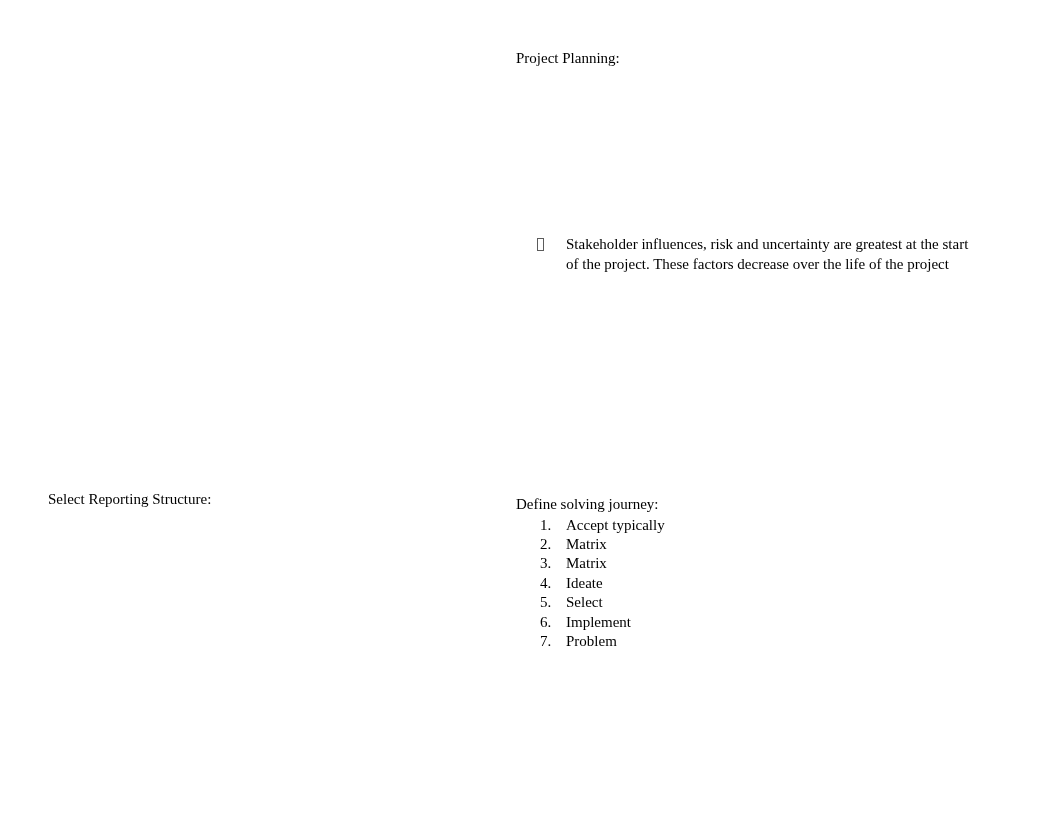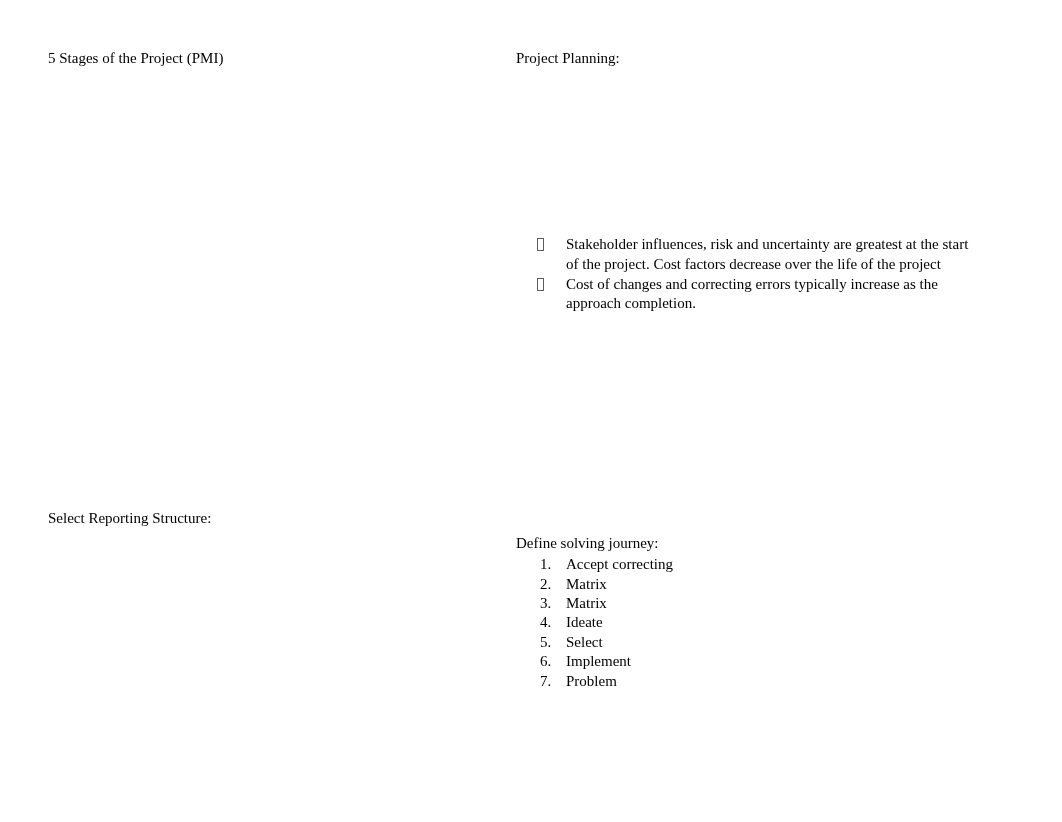--- a/index.html
+++ b/index.html
@@ -89,58 +89,53 @@
 </style>
 </head>
 <body>
 
 <div class="page">
 
   <div class="col col-left">
 
     <div style="height:49px"></div>
 
-    <div class="heading">5 Stages of the Project (PMI)</div>
 
     <div class="image-gap" style="height:441px"></div>
 
     <div class="heading">Select Reporting Structure:</div>
 
     <div class="image-gap" style="height:280px"></div>
 
   </div>
 
   <div class="col col-right">
 
     <div style="height:49px"></div>
 
     <div class="heading">Project Planning:</div>
 
     <div class="image-gap" style="height:167px"></div>
 
     <ul class="bullet-list">
       <li class="bullet-item">
         <span class="tofu"></span>
-        <span>Stakeholder influences, risk and uncertainty are greatest at the start of the project. Cost factors decrease over the life of the project</span>
-      </li>
-      <li class="bullet-item">
-        <span class="tofu"></span>
-        <span>Cost of changes and correcting errors typically increase as the approach completion.</span>
+        <span>Stakeholder influences, risk and uncertainty are greatest at the start of the project. These factors decrease over the life of the project</span>
       </li>
     </ul>
 
 
     <div class="image-gap" style="height:220px"></div>
 
     <div class="heading">Define solving journey:</div>
 
     <ol class="num-list" style="margin-top:2px">
       <li class="num-item">
         <span class="num-marker">1.</span>
-        <span>Accept correcting</span>
+        <span>Accept typically</span>
       </li>
       <li class="num-item">
         <span class="num-marker">2.</span>
         <span>Matrix</span>
       </li>
       <li class="num-item">
         <span class="num-marker">3.</span>
         <span>Matrix</span>
       </li>
       <li class="num-item">

